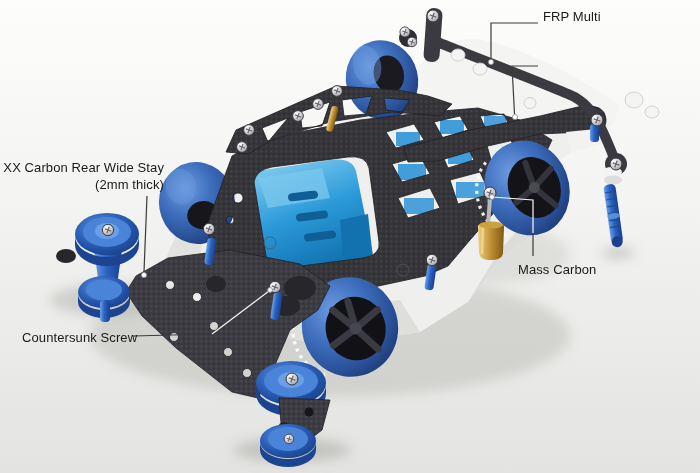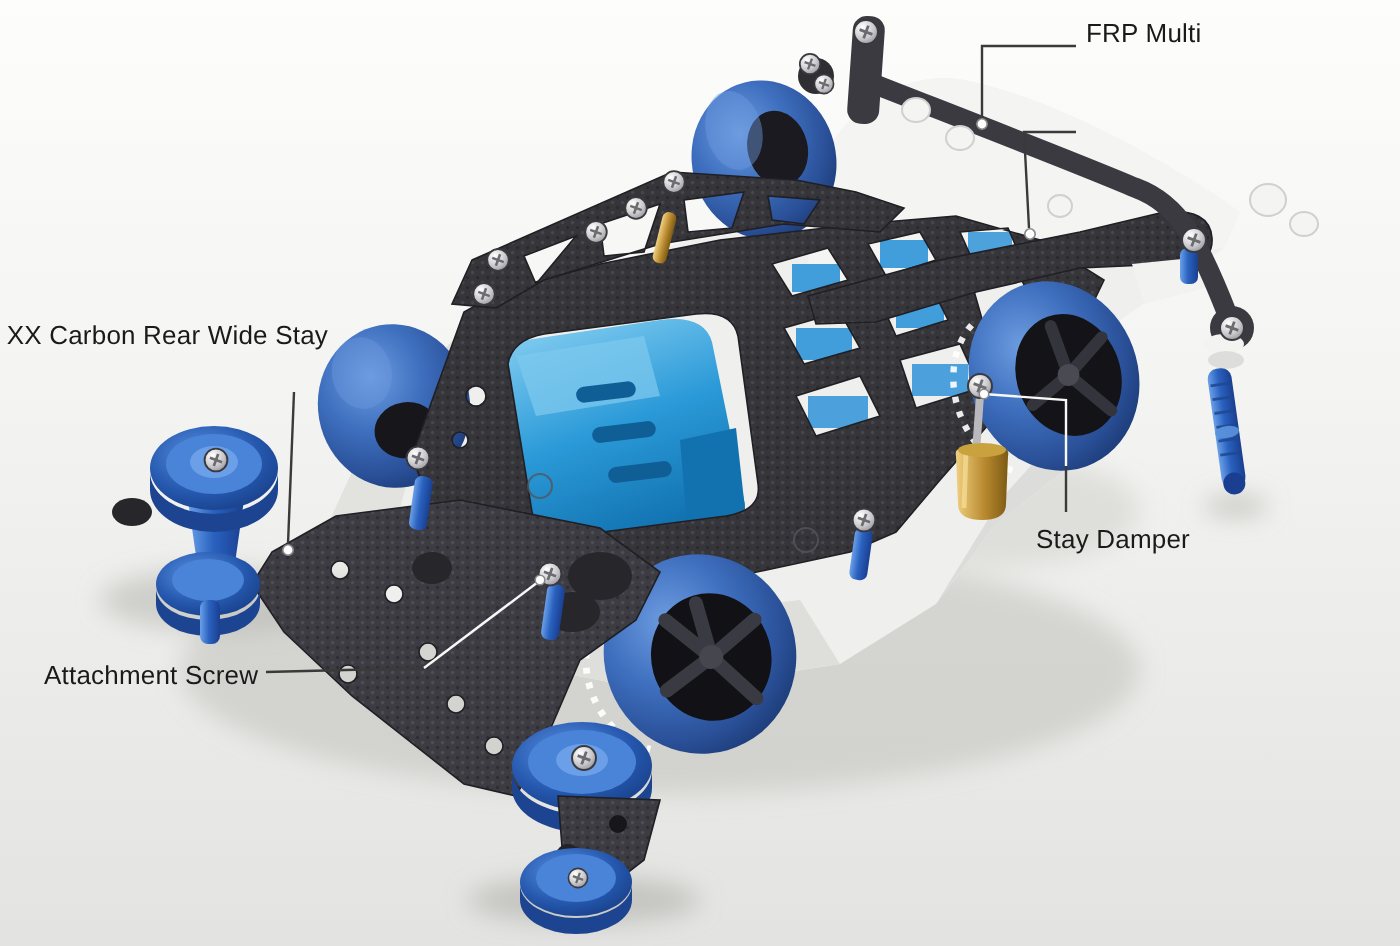--- a/index.html
+++ b/index.html
@@ -304,23 +304,24 @@
   </g>
 </svg>
 
 <div class="callout" style="left:543px;top:8px;">
   <span>FRP Multi</span>
 </div>
 
 
 <div class="callout right-align" style="left:0px;top:159px;width:164px;">
   <span>XX Carbon Rear Wide Stay</span>
+  <span>(2mm thick)</span>
 </div>
 
 <div class="callout" style="left:518px;top:261px;">
-  <span>Stay Damper</span>
+  <span>Mass Carbon</span>
 </div>
 
 <div class="callout" style="left:22px;top:329px;">
-  <span>Attachment Screw</span>
+  <span>Countersunk Screw</span>
 </div>
 
 </div>
 
 </body></html>

